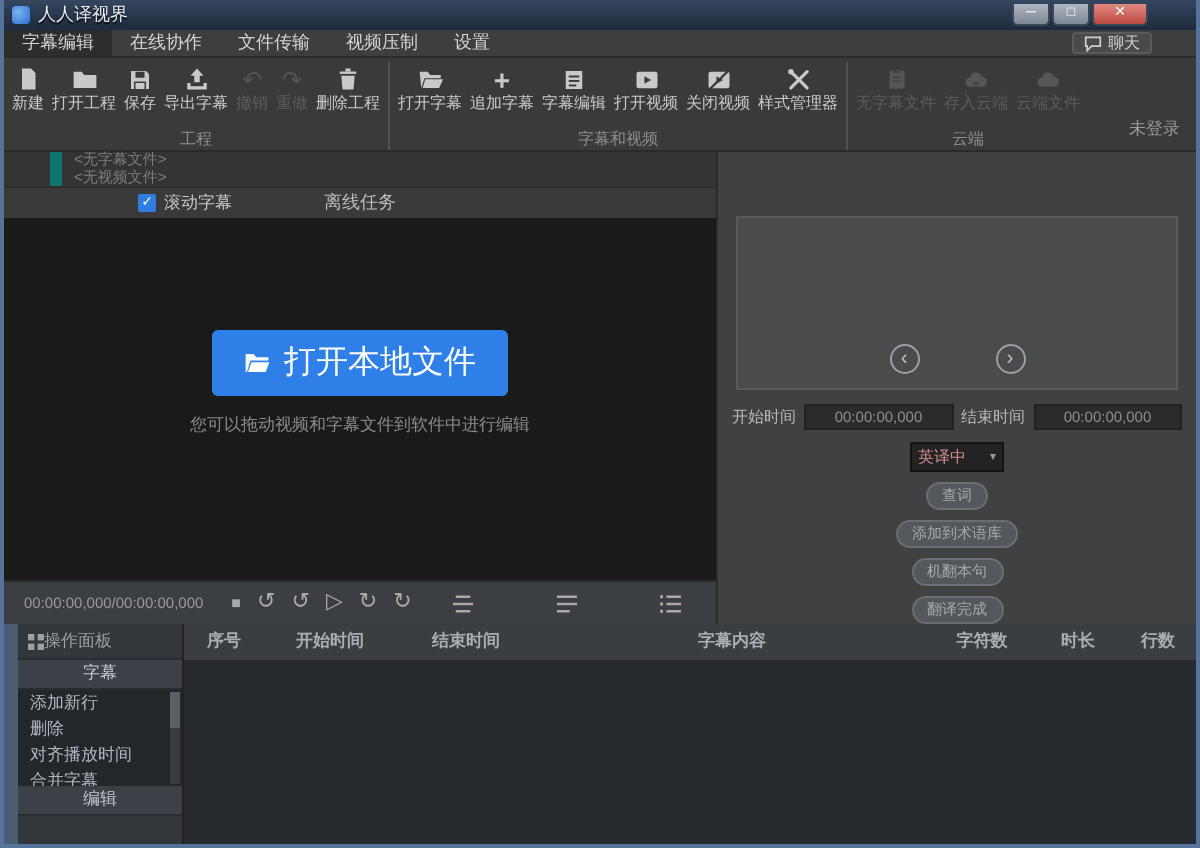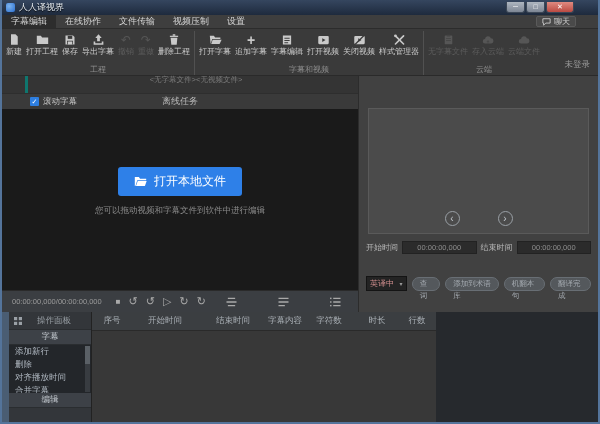--- a/index.html
+++ b/index.html
@@ -34,69 +34,69 @@
   .tbtn .tlabel{font-size:8px;line-height:9px;}
   .tbtn.disabled{color:#5c5c5c;}
   .tbtn.disabled .ticon{color:#565656;}
   .tgroup-label{font-size:8px;color:#8e8e8e;line-height:10px;}
   .glyph{font-size:12px;line-height:12px;}
   .user-area{margin-left:auto;display:flex;align-items:center;gap:5px;padding-right:8px;}
   .login-label{font-size:8.5px;color:#9a9a9a;margin-top:24px;}
   
   .workspace{display:flex;flex:0 0 auto;height:236px;}
   .left-col{width:356px;display:flex;flex-direction:column;background:#343434;}
-  .file-info{height:17px;display:flex;flex-direction:row;justify-content:center;padding-left:6px;
-    margin-left:23px;border-left:3px solid #0f766e;}
+  .file-info{height:17px;display:flex;flex-direction:column;justify-content:center;padding-left:6px;
+    margin-left:23px;border-left:6px solid #0f766e;}
   .file-line{font-size:7.5px;line-height:8.5px;color:#7d7d7d;}
-  .list-header{height:16px;background:#3a3a3a;display:flex;align-items:center;position:relative;border-top:1px solid #2e2e2e;}
+  .list-header{height:16px;background:#3a3a3a;display:flex;align-items:center;position:relative;border-top:1px solid #2e2e2e;padding-left:39px;}
   .checkbox{width:9px;height:9px;background:#2d7ee0;border-radius:1px;margin-left:28px;color:#fff;
     font-size:7px;line-height:9px;text-align:center;}
   .check-label{font-size:8.5px;color:#c8c8c8;margin-left:4px;}
   .offline-title{position:absolute;left:0;right:0;text-align:center;font-size:9px;color:#bcbcbc;}
   .dropzone{flex:1 1 auto;background:#1a1a1a;display:flex;flex-direction:column;align-items:center;justify-content:center;}
-  .open-local{display:flex;align-items:center;gap:7px;background:#2e80e8;color:#fff;font-size:12px;
+  .open-local{display:flex;align-items:center;gap:7px;background:#2e80e8;color:#fff;font-size:16px;
     border:none;border-radius:3px;padding:6px 16px;margin-top:-16px;}
   .drop-hint{font-size:8.5px;color:#8a8a8a;margin-top:9px;}
   .playbar{height:22px;background:#3b3e42;display:flex;align-items:center;border-top:1px solid #2a2a2a;}
   .pb-handle{width:5px;height:16px;background:#cfd6dd;border-radius:1px;margin-left:1px;}
   .pb-time{font-size:7.5px;color:#9b9b9b;margin:0 10px 0 9px;}
   .pb-ico{color:#a9a9a9;font-size:11px;line-height:11px;margin:0 4px;display:flex;align-items:center;}
   .pb-right{margin-left:auto;display:flex;align-items:center;gap:9px;padding-right:9px;color:#a9a9a9;}
   .pb-right .pb-ico{margin:16px;}
   .aa{font-size:9px;font-weight:bold;color:#b4b4b4;}
   
   .right-col{width:240px;background:#414141;border-left:1px solid #2c2c2c;display:flex;flex-direction:column;}
   .preview{margin:32px 9px 0 9px;height:126px;background:#4b4b4b;border:1px solid #5a5a5a;position:relative;}
   .pv-nav{position:absolute;bottom:7px;left:0;right:0;display:flex;justify-content:center;gap:38px;}
   .circle-btn{width:15px;height:15px;border:1px solid #9aa0a6;border-radius:50%;color:#c0c6cc;
     font-size:10px;line-height:13px;text-align:center;}
   .time-row{display:flex;align-items:center;gap:4px;padding:0 7px;margin-top:7px;}
   .t-label{font-size:8px;color:#b8b8b8;flex:0 0 auto;}
   .t-input{flex:1 1 auto;height:13px;background:#2b2b2b;border:1px solid #222;color:#8f8f8f;
     font-size:7.5px;text-align:center;line-height:12px;}
-  .trans-row{display:flex;align-items:center;gap:5px;padding:0 7px;margin-top:22px;}
+  .trans-row{display:flex;align-items:center;gap:5px;padding:0 7px;margin-top:6px;flex-direction:column;}
   .dir-select{width:47px;height:15px;background:#232323;border:1px solid #141414;display:flex;
     align-items:center;padding:0 3px;}
   .dir-select .val{font-size:8px;color:#cf8d8d;flex:1;}
   .dir-select .caret{font-size:6px;color:#9a9a9a;}
   .pill{height:14px;border-radius:7px;background:#54585c;border:1px solid #686e74;color:#a4aab0;
     font-size:7.5px;line-height:12px;padding:0 7px;}
   
   .bottom{flex:1 1 auto;display:flex;overflow:hidden;}
   .side-strip{width:7px;background:#4a5d73;flex:0 0 auto;}
   .ops-panel{width:83px;background:#33363a;display:flex;flex-direction:column;border-right:1px solid #222;flex:0 0 auto;}
-  .ops-header{height:18px;display:flex;align-items:center;gap:15px;padding-left:5px;color:#9aa0a6;
+  .ops-header{height:18px;display:flex;align-items:center;gap:0;padding-left:5px;color:#9aa0a6;
     font-size:8.5px;border-bottom:1px solid #2a2d30;}
   .ops-section{height:15px;background:#3d4147;display:flex;align-items:center;justify-content:center;
     font-size:8.5px;color:#c2c8ce;border-bottom:1px solid #2a2d30;flex:0 0 auto;}
   .ops-list{height:48px;background:#23262a;position:relative;overflow:hidden;flex:0 0 auto;}
   .ops-item{height:13px;line-height:13px;padding-left:6px;font-size:8.5px;color:#aeb6bf;}
   .ops-scroll{position:absolute;right:1px;top:1px;width:5px;height:46px;background:#383c41;}
   .ops-thumb{width:5px;height:18px;background:#5a6066;}
-  .sub-table{flex:1 1 auto;display:flex;flex-direction:row;}
+  .sub-table{flex:1 1 auto;display:flex;flex-direction:column;font-weight:bold;}
   .tbl-header{height:19px;background:#3b3e41;display:flex;align-items:center;font-size:8.5px;
     color:#a8aeb4;border-bottom:1px solid #2a2a2a;flex:0 0 auto;}
   .th{text-align:center;flex:0 0 auto;}
   .th.c0{width:40px}.th.c1{width:66px}.th.c2{width:70px}.th.c3{flex:1 1 auto}.th.c4{width:54px}
   .th.c5{width:42px}.th.c6{width:38px}
   .tbl-body{flex:1 1 auto;background:#26292d;}
   svg{display:block;}
 </style>
 </head>
 <body>

